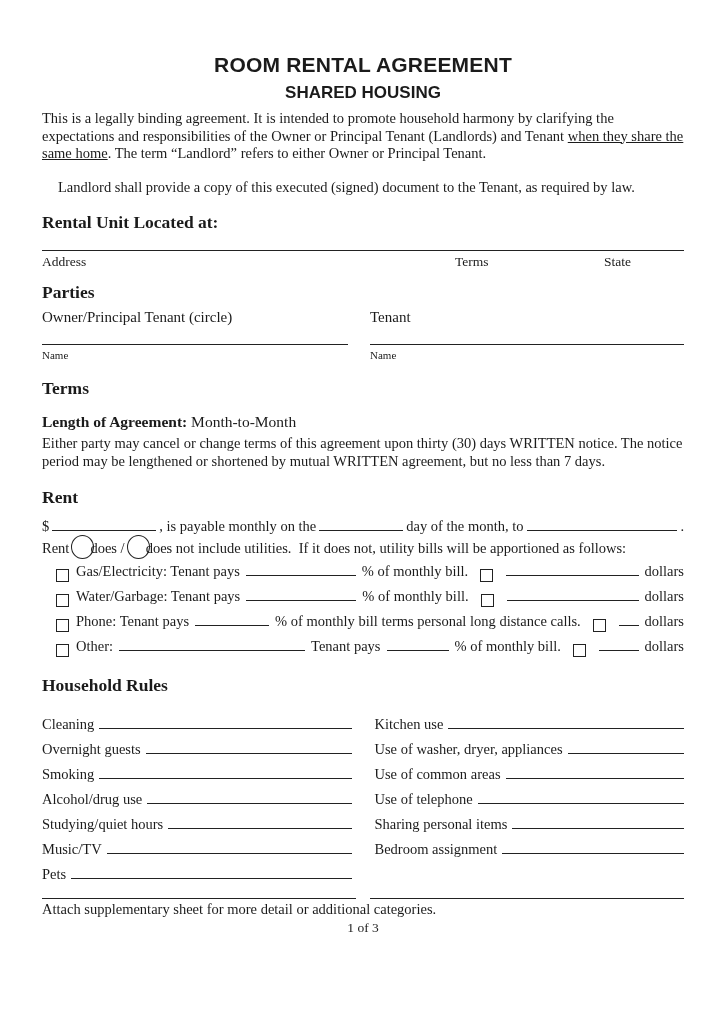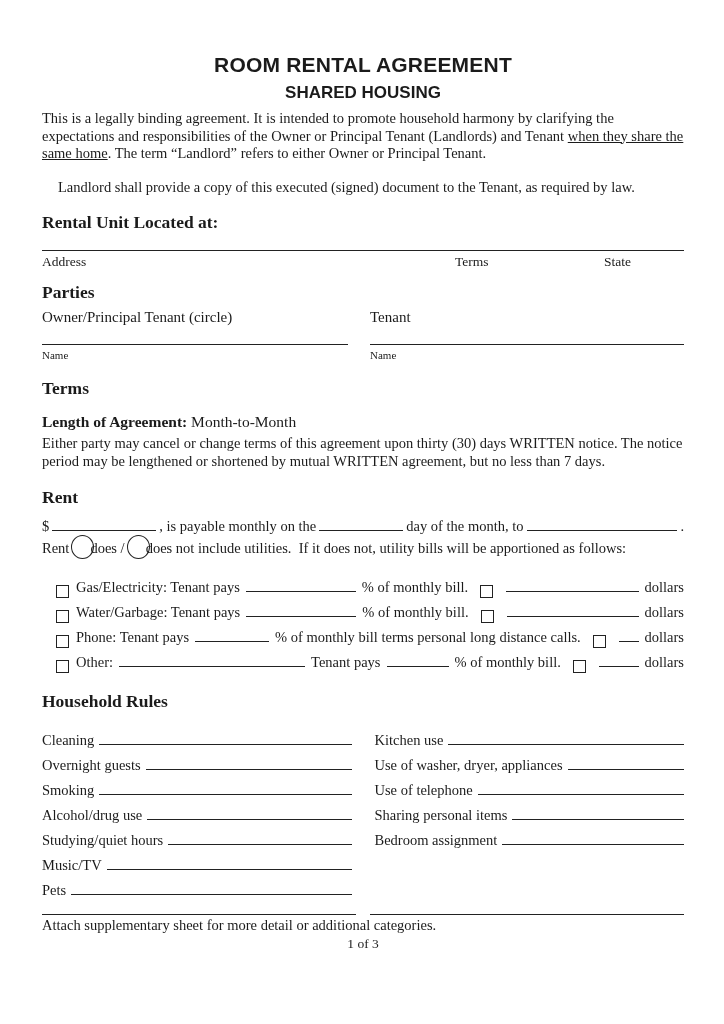--- a/index.html
+++ b/index.html
@@ -51,21 +51,21 @@
     border:1.5px solid #222; border-radius:50%;
     vertical-align:-6px; margin:0 -4px 0 2px;
   }
   .cb {
     display:inline-block; flex:0 0 auto; width:11px; height:11px;
     border:1.5px solid #222; margin-right:7px; align-self:center;
   }
   .cb2 { margin-left:12px; }
   .cb-row { height:25px; padding-left:14px; }
   .cb-row .fblank { margin:0 6px; }
-  .cb-rows { margin-top:20px; }
+  .cb-rows { margin-top:4px; }
   
   .hh-grid { display:grid; grid-template-columns:1fr 1fr; column-gap:23px; margin-top:20px; }
   .hh-row { display:flex; align-items:baseline; height:25px; }
   .hh-row .fblank { flex:1 1 auto; margin-left:5px; }
   
   .footer-line { display:flex; gap:14px; margin-top:7px; }
   .footer-line .seg { flex:1 1 auto; border-top:1.5px solid #222; }
   .footer-note { line-height:18px; padding-top:1px; }
   .page-num { text-align:center; font-size:13.5px; line-height:17px; margin-top:1px; }
 </style>
@@ -202,20 +202,24 @@
     <div>
       <div class="hh-row">
           <span>Kitchen use</span>
           <div class="fblank"></div>
         </div>
       <div class="hh-row">
           <span>Use of washer, dryer, appliances</span>
           <div class="fblank"></div>
         </div>
       <div class="hh-row">
+          <span>Use of common areas</span>
+          <div class="fblank"></div>
+        </div>
+      <div class="hh-row">
           <span>Use of telephone</span>
           <div class="fblank"></div>
         </div>
       <div class="hh-row">
           <span>Sharing personal items</span>
           <div class="fblank"></div>
         </div>
       <div class="hh-row">
           <span>Bedroom assignment</span>
           <div class="fblank"></div>

